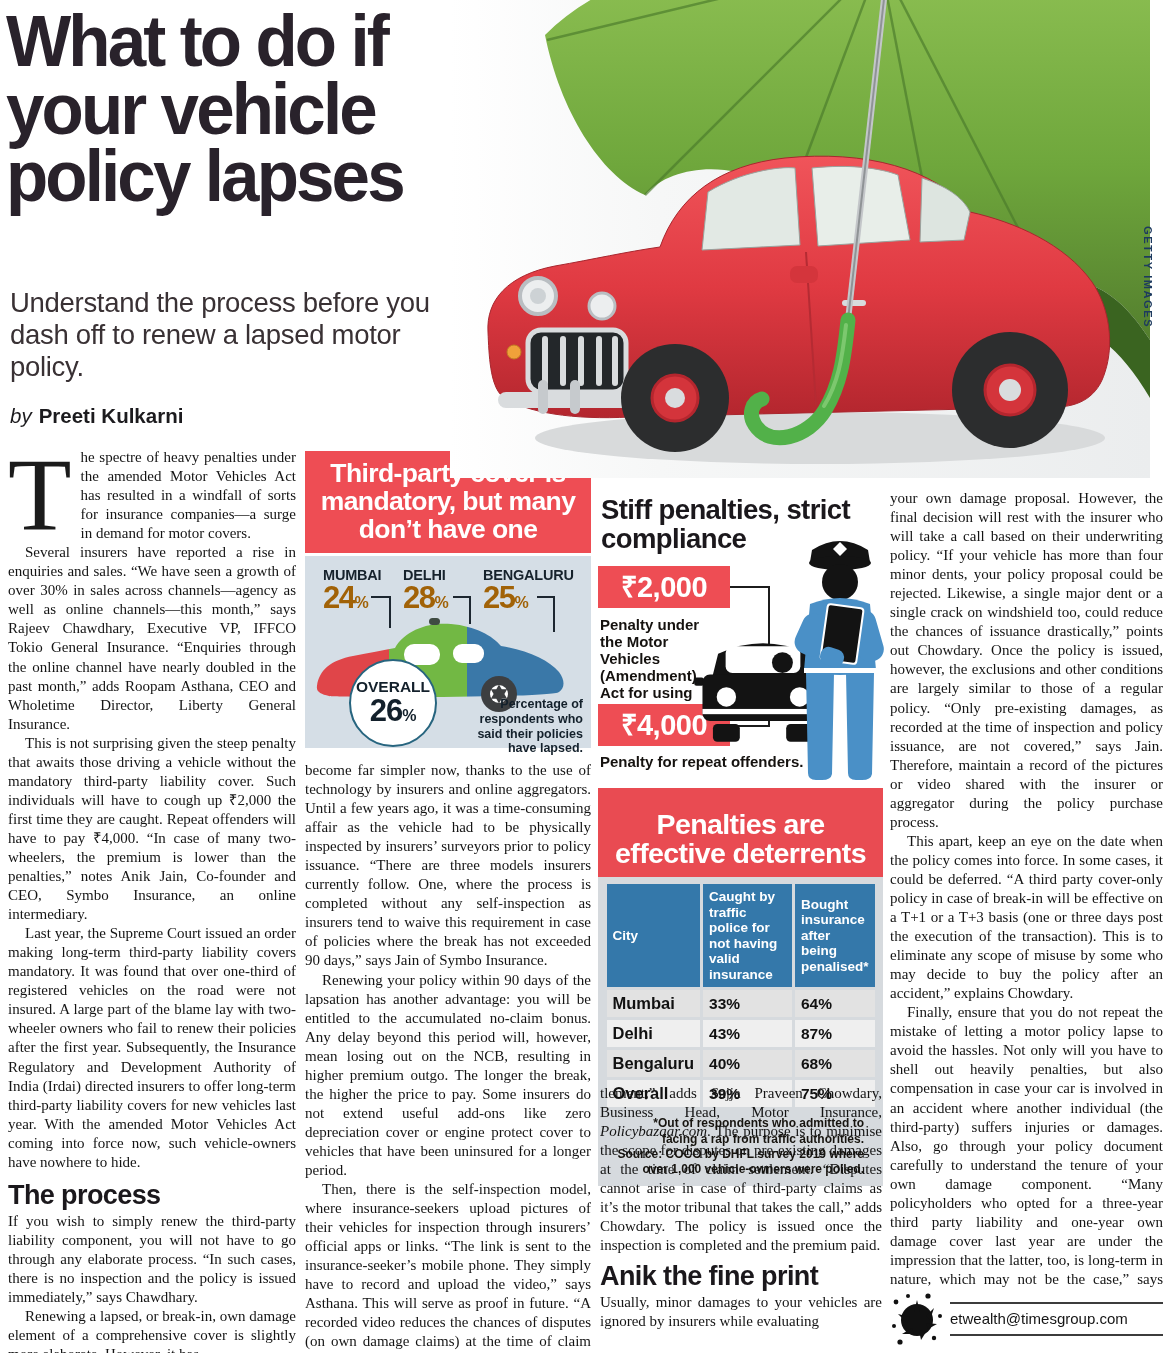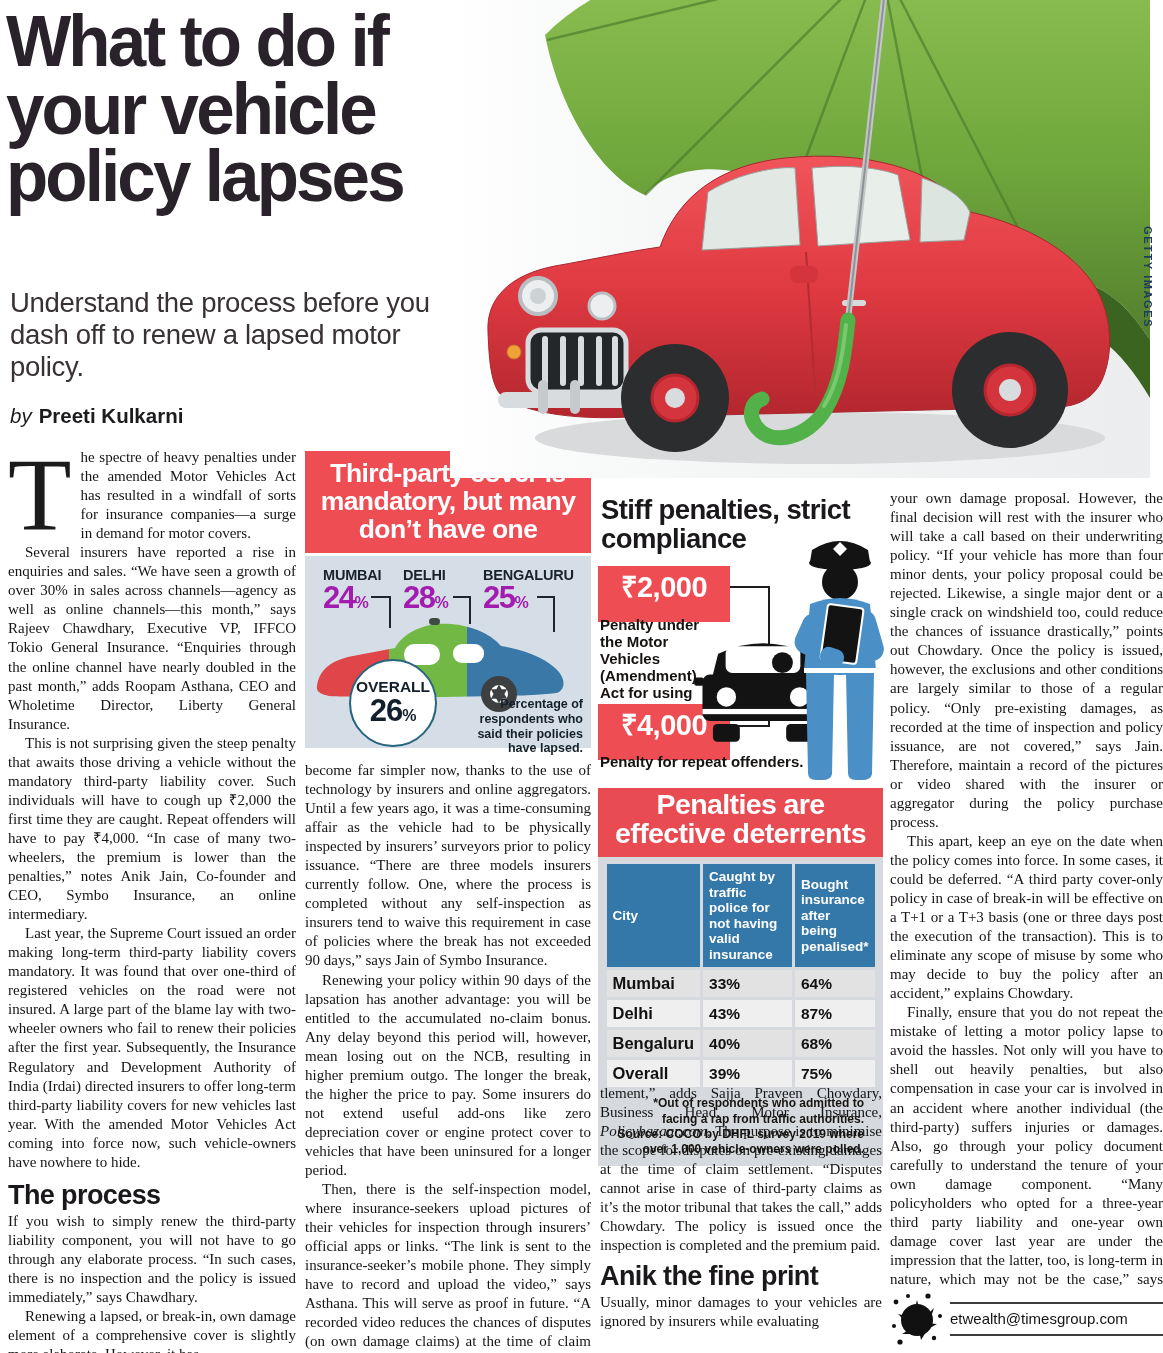--- a/index.html
+++ b/index.html
@@ -33,53 +33,53 @@
   #col2-text{left:305px;top:761px;width:286px;height:592px;overflow:hidden;}
   #col3-text{left:600px;top:1084px;width:282px;height:269px;overflow:hidden;}
   #col4{left:890px;top:489px;width:273px;height:800px;overflow:hidden;}
 
   
   #tp-card{position:absolute;left:305px;top:451px;width:286px;}
   .tp-title{background:#ee4d54;color:#fff;font-weight:bold;font-size:26.5px;line-height:1.06;
             text-align:center;padding:8px 2px 10px;letter-spacing:-.6px;}
   .tp-chart{position:relative;background:#d5dee6;height:192px;margin-top:3px;}
   .tp-city{position:absolute;font-weight:bold;font-size:14.5px;color:#16222c;letter-spacing:-.2px;}
-  .tp-val{position:absolute;font-weight:bold;font-size:31px;color:#a21caf;letter-spacing:-1.5px;}
+  .tp-val{position:absolute;font-weight:bold;font-size:31px;color:#a16207;letter-spacing:-1.5px;}
   .tp-val small{font-size:16px;letter-spacing:0;}
   .tp-conn{position:absolute;border-top:2.5px solid #1c2630;border-right:2.5px solid #1c2630;}
   .tp-overall{position:absolute;left:44px;top:103px;width:84px;height:84px;background:#fff;
               border:2px solid #27657f;border-radius:50%;text-align:center;z-index:4;}
   .tp-overall .lbl{font-weight:bold;font-size:15.5px;margin-top:17px;color:#13202b;}
   .tp-overall .num{font-weight:bold;font-size:31px;line-height:.95;letter-spacing:-1px;color:#13202b;}
   .tp-overall .num small{font-size:16px;letter-spacing:0;}
   .tp-note{position:absolute;left:156px;top:141px;width:122px;font-weight:bold;font-size:12.5px;
            line-height:1.18;text-align:right;color:#13202b;}
 
   
   #pen-head{position:absolute;left:601px;top:496px;width:272px;font-weight:bold;font-size:27.5px;
             line-height:1.05;letter-spacing:-.6px;color:#1b181c;}
   #pen-graphic{position:absolute;left:598px;top:556px;width:285px;height:230px;}
   .fine{position:absolute;background:#ee4d54;color:#fff;font-weight:bold;text-align:center;
-        width:132px;height:56px;font-size:29px;line-height:42px;letter-spacing:-.5px;}
+        width:132px;height:42px;font-size:29px;line-height:42px;letter-spacing:-.5px;}
   .f1{left:0;top:10px;}
   .f2{left:0;top:148px;}
   .fcap{position:absolute;font-weight:bold;font-size:15px;line-height:1.14;color:#15120f;}
   .f1cap{left:2px;top:60px;width:112px;}
   .f2cap{left:2px;top:197px;width:230px;}
   .conn1{position:absolute;left:132px;top:30px;width:38px;height:66px;
          border-top:2px solid #1c1c1c;border-right:2px solid #1c1c1c;}
   .conn2{position:absolute;left:132px;top:110px;width:38px;height:59px;
          border-bottom:2px solid #1c1c1c;border-right:2px solid #1c1c1c;}
   #pen-car{position:absolute;left:94px;top:60px;}
   #pen-police{position:absolute;left:196px;top:-26px;}
 
   
   #table-card{position:absolute;left:598px;top:788px;width:285px;background:#d6dade;padding-bottom:6px;}
   .tbl-title{background:#e94b52;color:#fff;text-align:center;font-weight:bold;font-size:28.5px;
-             line-height:1.02;padding:2px 2px 9px;letter-spacing:-.6px;}
+             line-height:1.02;padding:22px 2px 9px;letter-spacing:-.6px;}
   #table-card table{border-collapse:separate;border-spacing:3px;margin:4px auto 0;width:274px;}
   #table-card th{background:#3478aa;color:#fff;font-size:13.5px;line-height:1.15;text-align:left;
                  padding:5px 6px;vertical-align:middle;font-weight:bold;}
   #table-card td{background:#efefef;font-weight:bold;font-size:15.5px;padding:4px 6px;color:#111;}
   #table-card tr.odd td{background:#e2e2e2;}
   #table-card td.city{text-align:left;font-size:16.5px;}
   .tbl-foot{font-weight:bold;font-size:12px;line-height:1.28;text-align:right;
             padding:6px 19px 2px;color:#17140f;}
 
   

